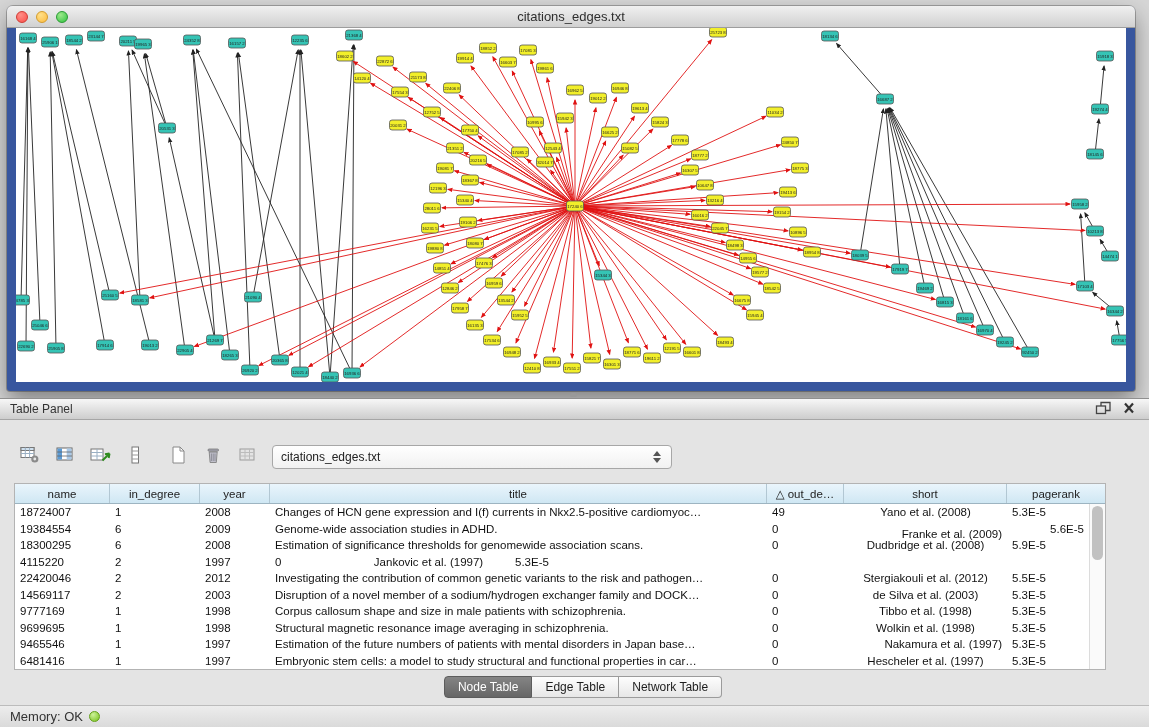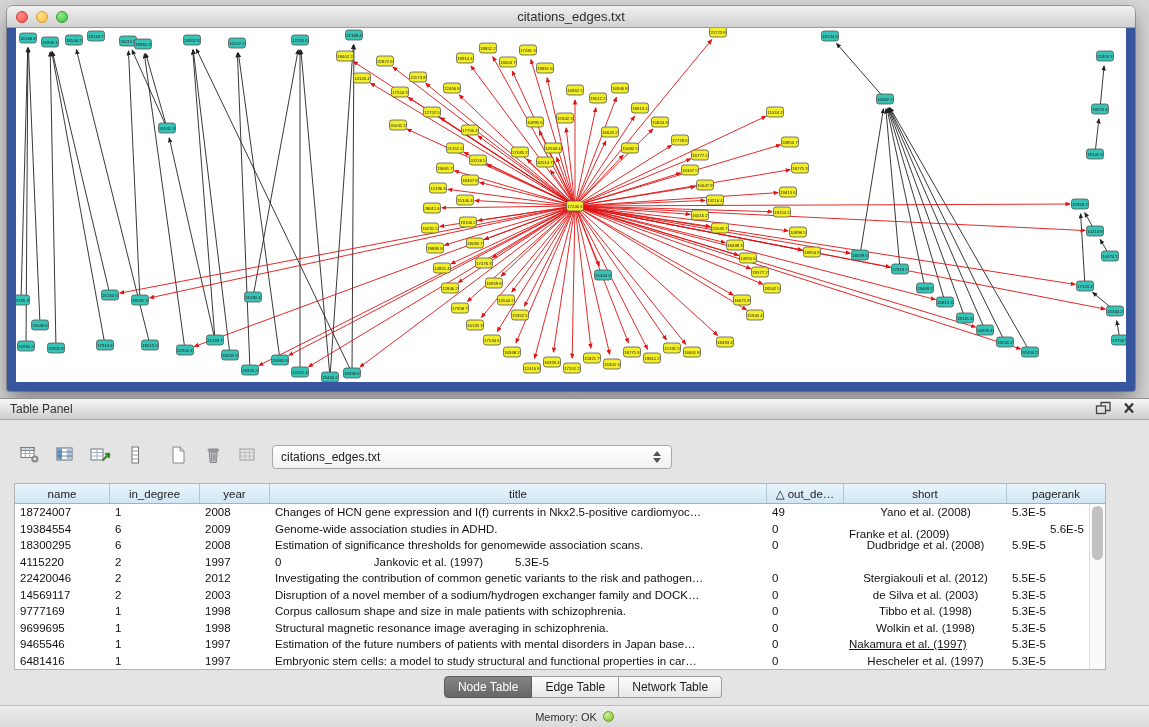--- a/index.html
+++ b/index.html
@@ -85,22 +85,22 @@
     background:linear-gradient(#fdfdfd,#e7e7e7); color:#1d1d1d;
   }
   .tab:first-child { border-left-width:1px; border-radius:4px 0 0 4px; }
   .tab:last-child  { border-radius:0 4px 4px 0; }
   .tab.active { background:linear-gradient(#848484,#666666); color:#fff; border-color:#5c5c5c; }
 
   
   .status-bar {
     position:absolute; left:0; bottom:0; width:1149px; height:22px;
     background:linear-gradient(#ededed,#dadada); border-top:1px solid #bcbcbc;
-    display:flex; align-items:center; justify-content:center; gap:6px; padding:0 10px;
-    font-size:11px; color:#333;
+    display:flex; align-items:center; justify-content:flex-start; gap:6px; padding:0 10px;
+    font-size:13px; color:#333;
   }
   .mem-dot { width:11px; height:11px; border-radius:50%; background:radial-gradient(circle at 35% 30%, #cdf299, #77c21c); border:1px solid #63a018; }
 </style>
 </head>
 <body>
 
 <div class="network-window">
   <div class="titlebar">
     <div class="traffic-lights">
       <span class="light red"></span>
@@ -872,21 +872,21 @@
           <div class="td" style="width: 77px; text-align: left;">49</div>
           <div class="td" style="width: 163px; text-align: center;">Yano et al. (2008)</div>
           <div class="td" style="width: 82px; text-align: left;">5.3E-5</div>
         </div>
         <div class="tr">
           <div class="td" style="width: 95px; text-align: left;">19384554</div>
           <div class="td" style="width: 90px; text-align: left;">6</div>
           <div class="td" style="width: 70px; text-align: left;">2009</div>
           <div class="td" style="width: 497px; text-align: left;">Genome-wide association studies in ADHD.</div>
           <div class="td" style="width: 77px; text-align: left;">0</div>
-          <div class="td" style="width: 163px; text-align: left; margin-top: 11px;">Franke et al. (2009)</div>
+          <div class="td" style="width: 163px; text-align: right; margin-top: 11px;">Franke et al. (2009)</div>
           <div class="td" style="width: 82px; text-align: right;">5.6E-5</div>
         </div>
         <div class="tr">
           <div class="td" style="width: 95px; text-align: left;">18300295</div>
           <div class="td" style="width: 90px; text-align: left;">6</div>
           <div class="td" style="width: 70px; text-align: left;">2008</div>
           <div class="td" style="width: 497px; text-align: left;">Estimation of significance thresholds for genomewide association scans.</div>
           <div class="td" style="width: 77px; text-align: left;">0</div>
           <div class="td" style="width: 163px; text-align: center;">Dudbridge et al. (2008)</div>
           <div class="td" style="width: 82px; text-align: left;">5.9E-5</div>
@@ -934,21 +934,21 @@
           <div class="td" style="width: 77px; text-align: left;">0</div>
           <div class="td" style="width: 163px; text-align: center;">Wolkin et al. (1998)</div>
           <div class="td" style="width: 82px; text-align: left;">5.3E-5</div>
         </div>
         <div class="tr">
           <div class="td" style="width: 95px; text-align: left;">9465546</div>
           <div class="td" style="width: 90px; text-align: left;">1</div>
           <div class="td" style="width: 70px; text-align: left;">1997</div>
           <div class="td" style="width: 497px; text-align: left;">Estimation of the future numbers of patients with mental disorders in Japan base…</div>
           <div class="td" style="width: 77px; text-align: left;">0</div>
-          <div class="td" style="width: 163px; text-align: left; text-decoration: underline;">Nakamura et al. (1997)</div>
+          <div class="td" style="width: 163px; text-align: right;">Nakamura et al. (1997)</div>
           <div class="td" style="width: 82px; text-align: left;">5.3E-5</div>
         </div>
         <div class="tr">
           <div class="td" style="width: 95px; text-align: left;">6481416</div>
           <div class="td" style="width: 90px; text-align: left;">1</div>
           <div class="td" style="width: 70px; text-align: left;">1997</div>
           <div class="td" style="width: 497px; text-align: left;">Embryonic stem cells: a model to study structural and functional properties in car…</div>
           <div class="td" style="width: 77px; text-align: left;">0</div>
           <div class="td" style="width: 163px; text-align: center;">Hescheler et al. (1997)</div>
           <div class="td" style="width: 82px; text-align: left;">5.3E-5</div>

